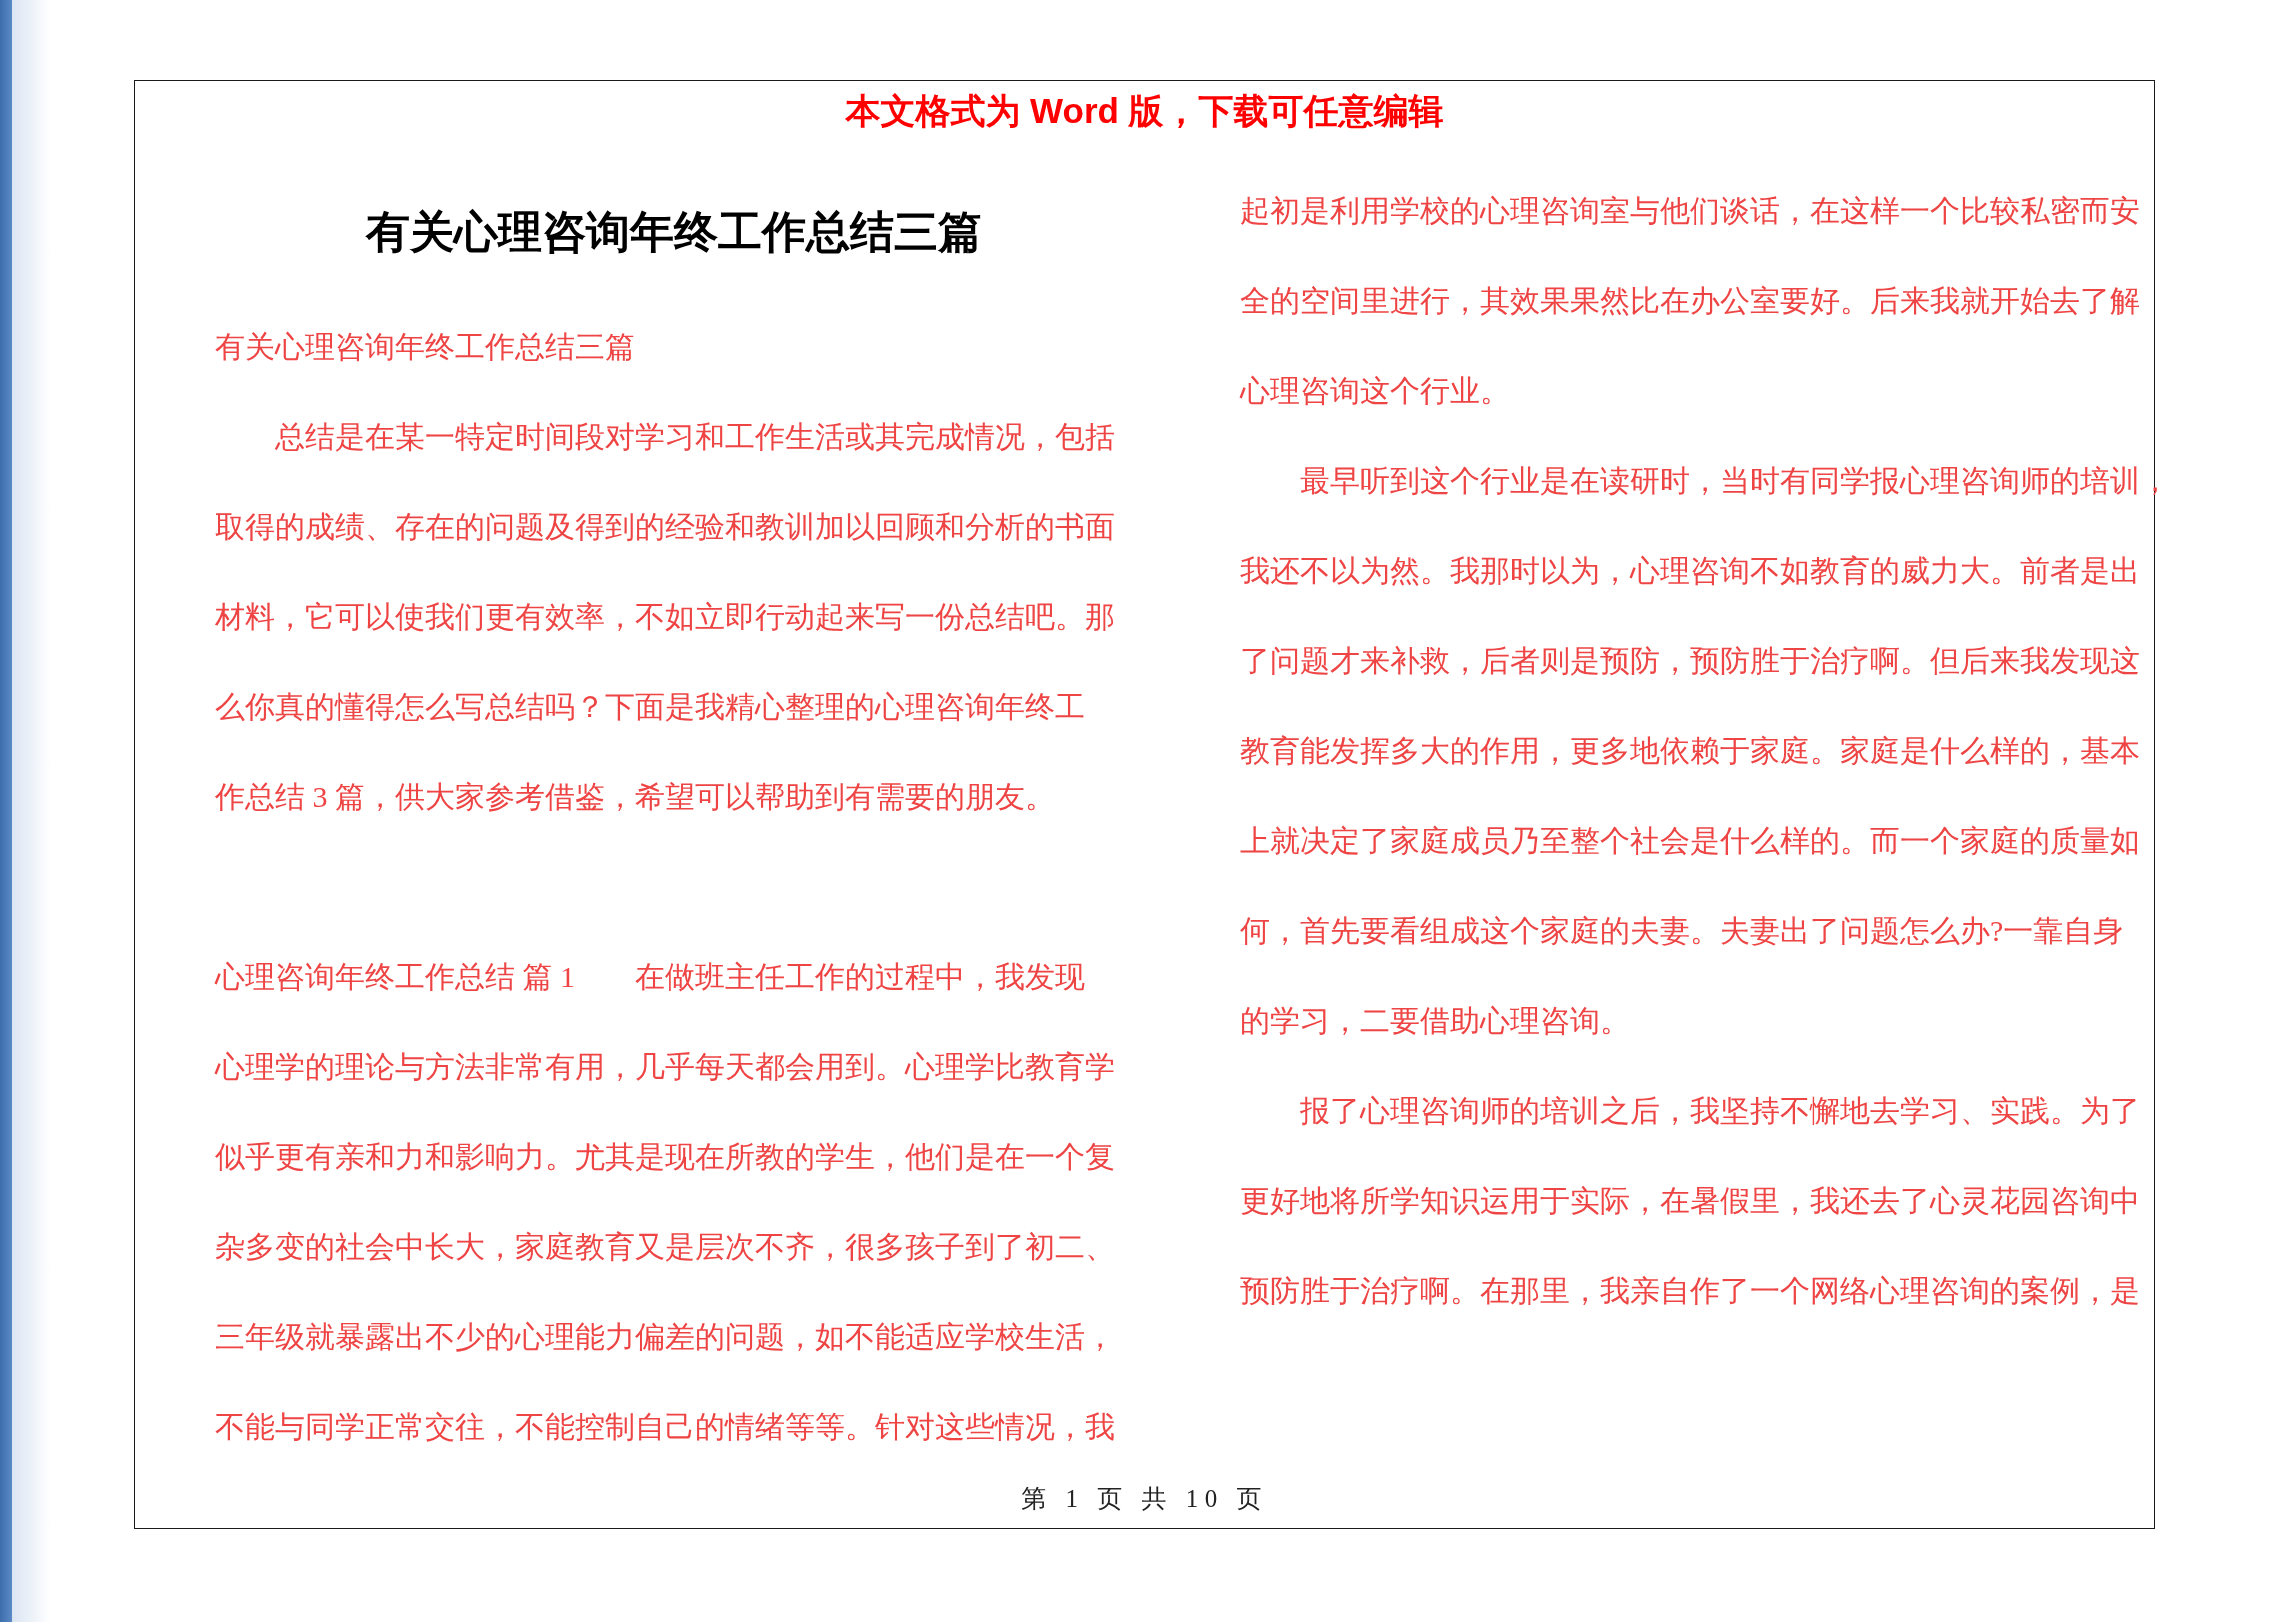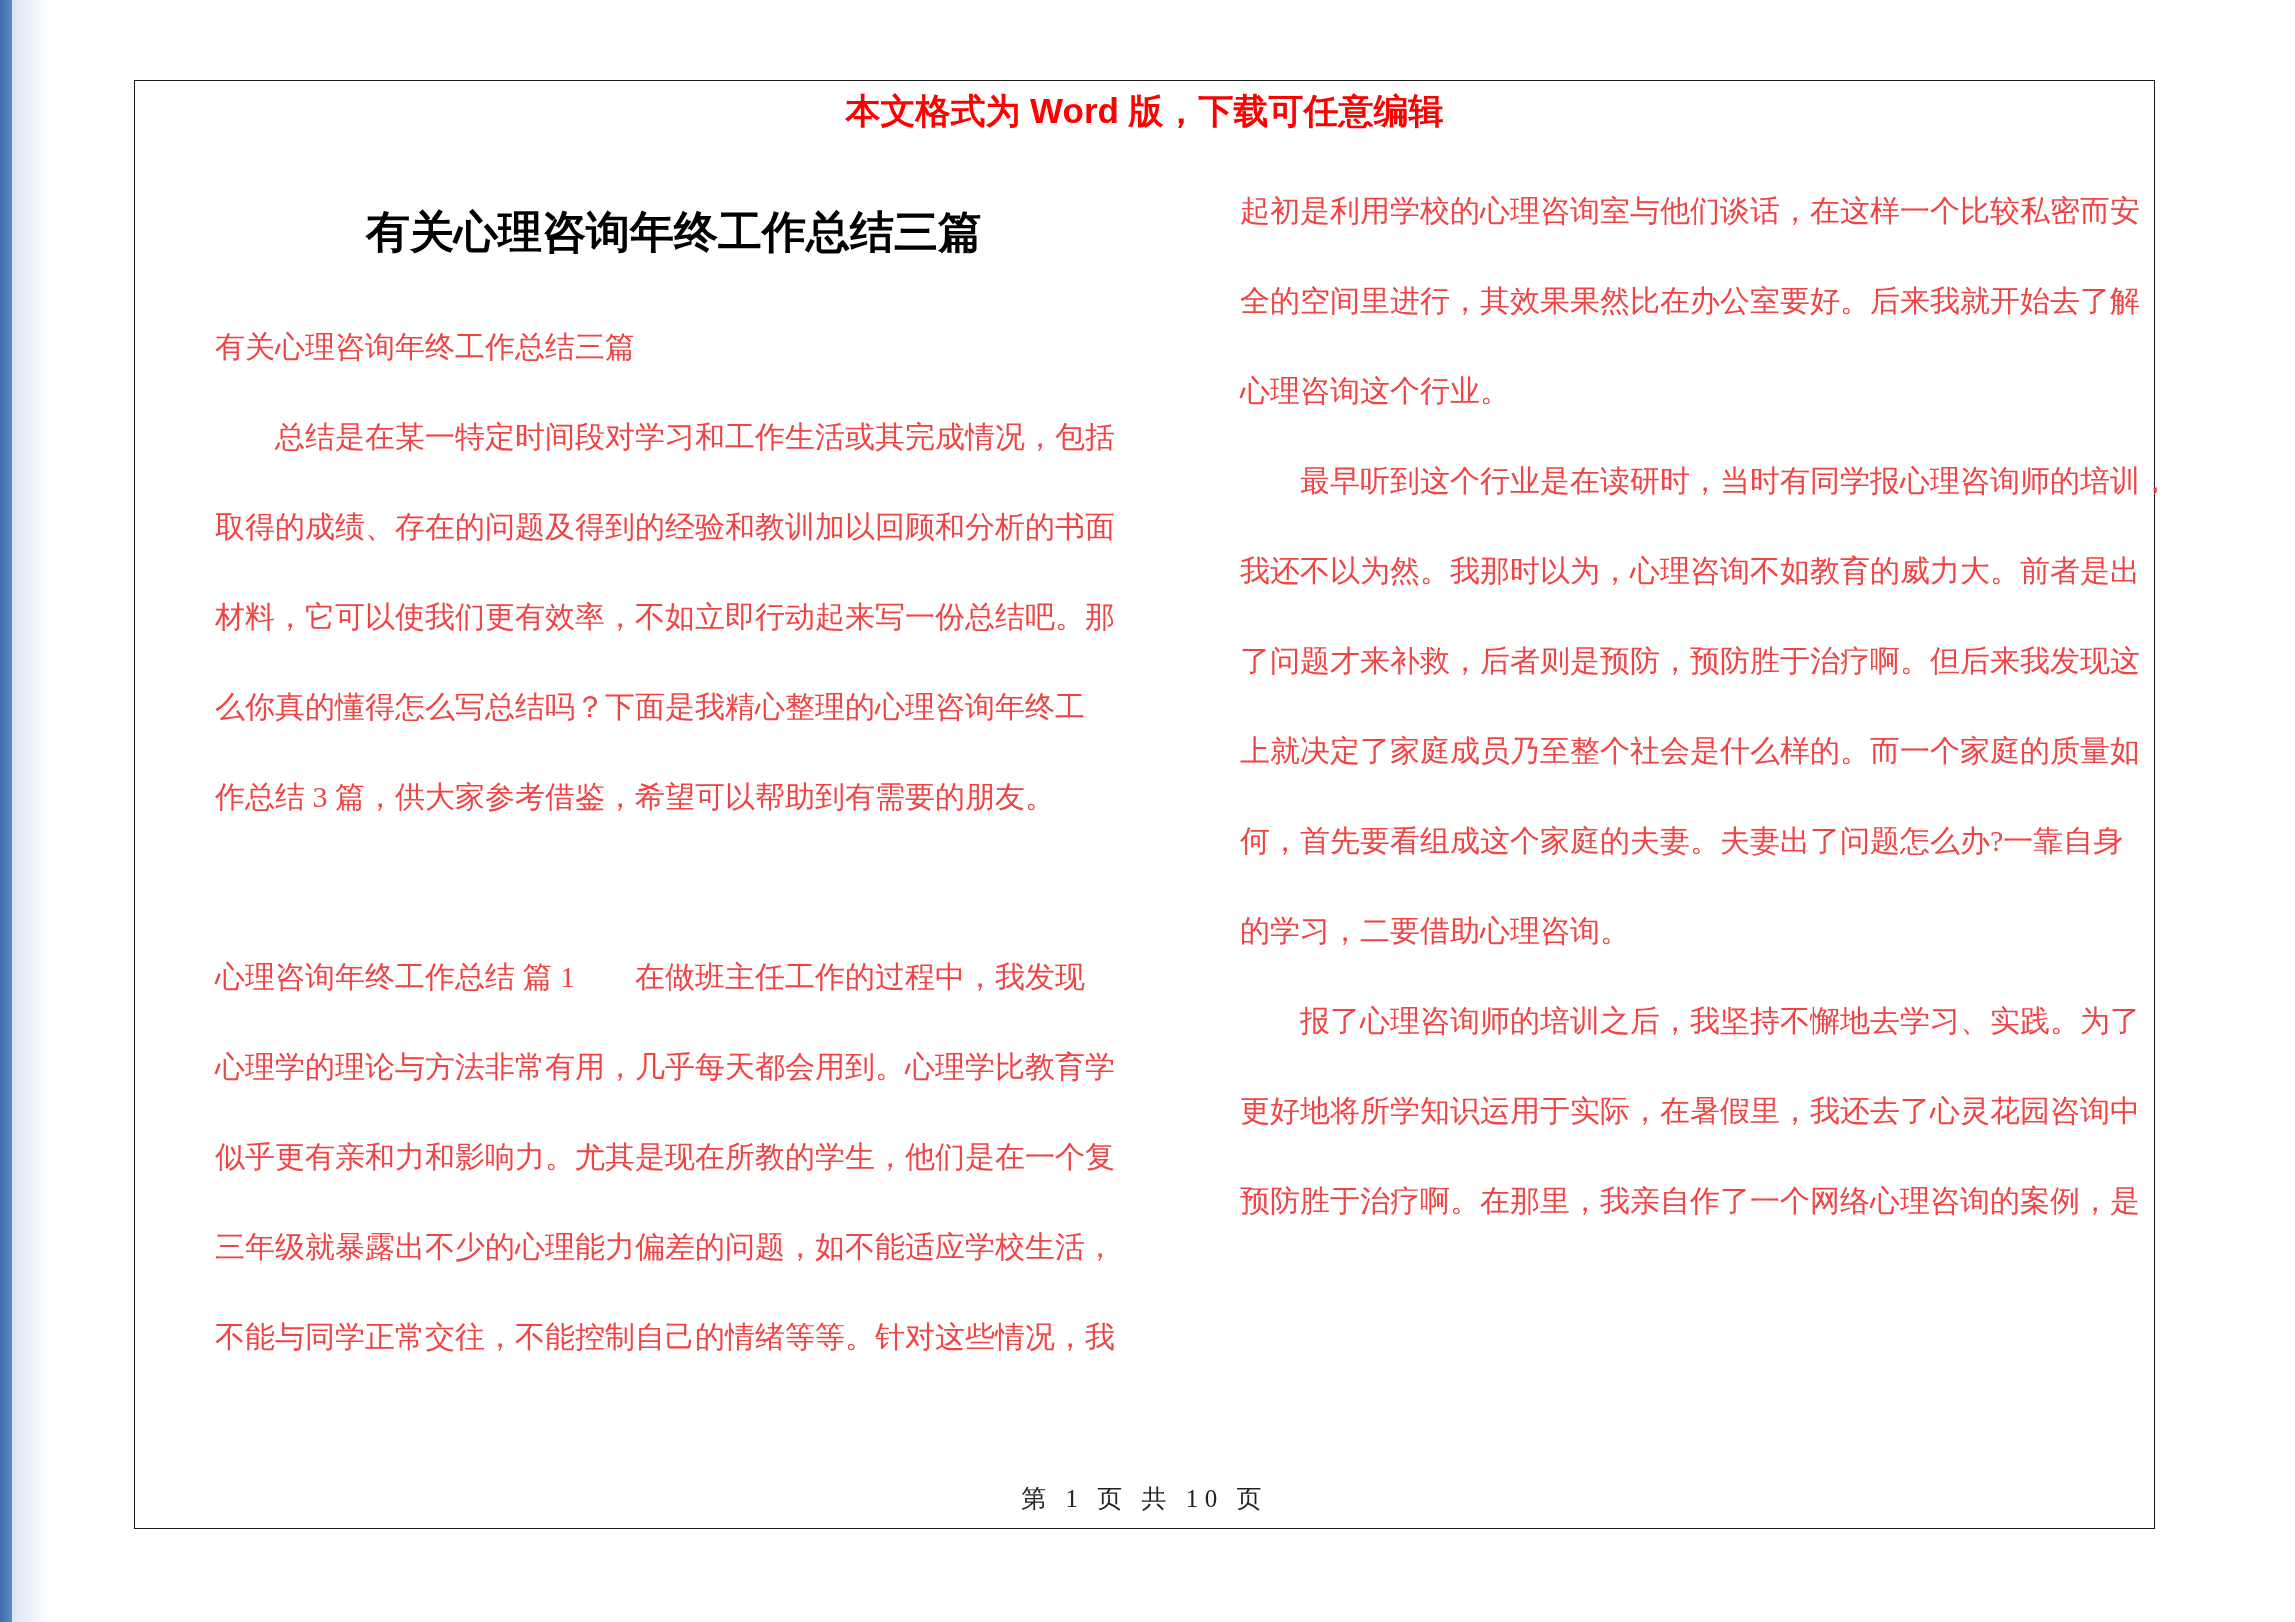--- a/index.html
+++ b/index.html
@@ -83,31 +83,33 @@
       <div class="line">有关心理咨询年终工作总结三篇</div>
       <div class="line">　　总结是在某一特定时间段对学习和工作生活或其完成情况，包括</div>
       <div class="line">取得的成绩、存在的问题及得到的经验和教训加以回顾和分析的书面</div>
       <div class="line">材料，它可以使我们更有效率，不如立即行动起来写一份总结吧。那</div>
       <div class="line">么你真的懂得怎么写总结吗？下面是我精心整理的心理咨询年终工</div>
       <div class="line">作总结 3 篇，供大家参考借鉴，希望可以帮助到有需要的朋友。</div>
       <div class="line blank"></div>
       <div class="line">心理咨询年终工作总结 篇 1　　在做班主任工作的过程中，我发现</div>
       <div class="line">心理学的理论与方法非常有用，几乎每天都会用到。心理学比教育学</div>
       <div class="line">似乎更有亲和力和影响力。尤其是现在所教的学生，他们是在一个复</div>
+      <div class="line">杂多变的社会中长大，家庭教育又是层次不齐，很多孩子到了初二、</div>
       <div class="line">三年级就暴露出不少的心理能力偏差的问题，如不能适应学校生活，</div>
       <div class="line">不能与同学正常交往，不能控制自己的情绪等等。针对这些情况，我</div>
     </div>
 
   <div class="col col-right">
       <div class="line">起初是利用学校的心理咨询室与他们谈话，在这样一个比较私密而安</div>
       <div class="line">全的空间里进行，其效果果然比在办公室要好。后来我就开始去了解</div>
       <div class="line">心理咨询这个行业。</div>
       <div class="line">　　最早听到这个行业是在读研时，当时有同学报心理咨询师的培训，</div>
       <div class="line">我还不以为然。我那时以为，心理咨询不如教育的威力大。前者是出</div>
       <div class="line">了问题才来补救，后者则是预防，预防胜于治疗啊。但后来我发现这</div>
+      <div class="line">教育能发挥多大的作用，更多地依赖于家庭。家庭是什么样的，基本</div>
       <div class="line">上就决定了家庭成员乃至整个社会是什么样的。而一个家庭的质量如</div>
       <div class="line">何，首先要看组成这个家庭的夫妻。夫妻出了问题怎么办?一靠自身</div>
       <div class="line">的学习，二要借助心理咨询。</div>
       <div class="line">　　报了心理咨询师的培训之后，我坚持不懈地去学习、实践。为了</div>
       <div class="line">更好地将所学知识运用于实际，在暑假里，我还去了心灵花园咨询中</div>
       <div class="line">预防胜于治疗啊。在那里，我亲自作了一个网络心理咨询的案例，是</div>
     </div>
 
   <div class="page-footer">第 1 页 共 10 页</div>
 

